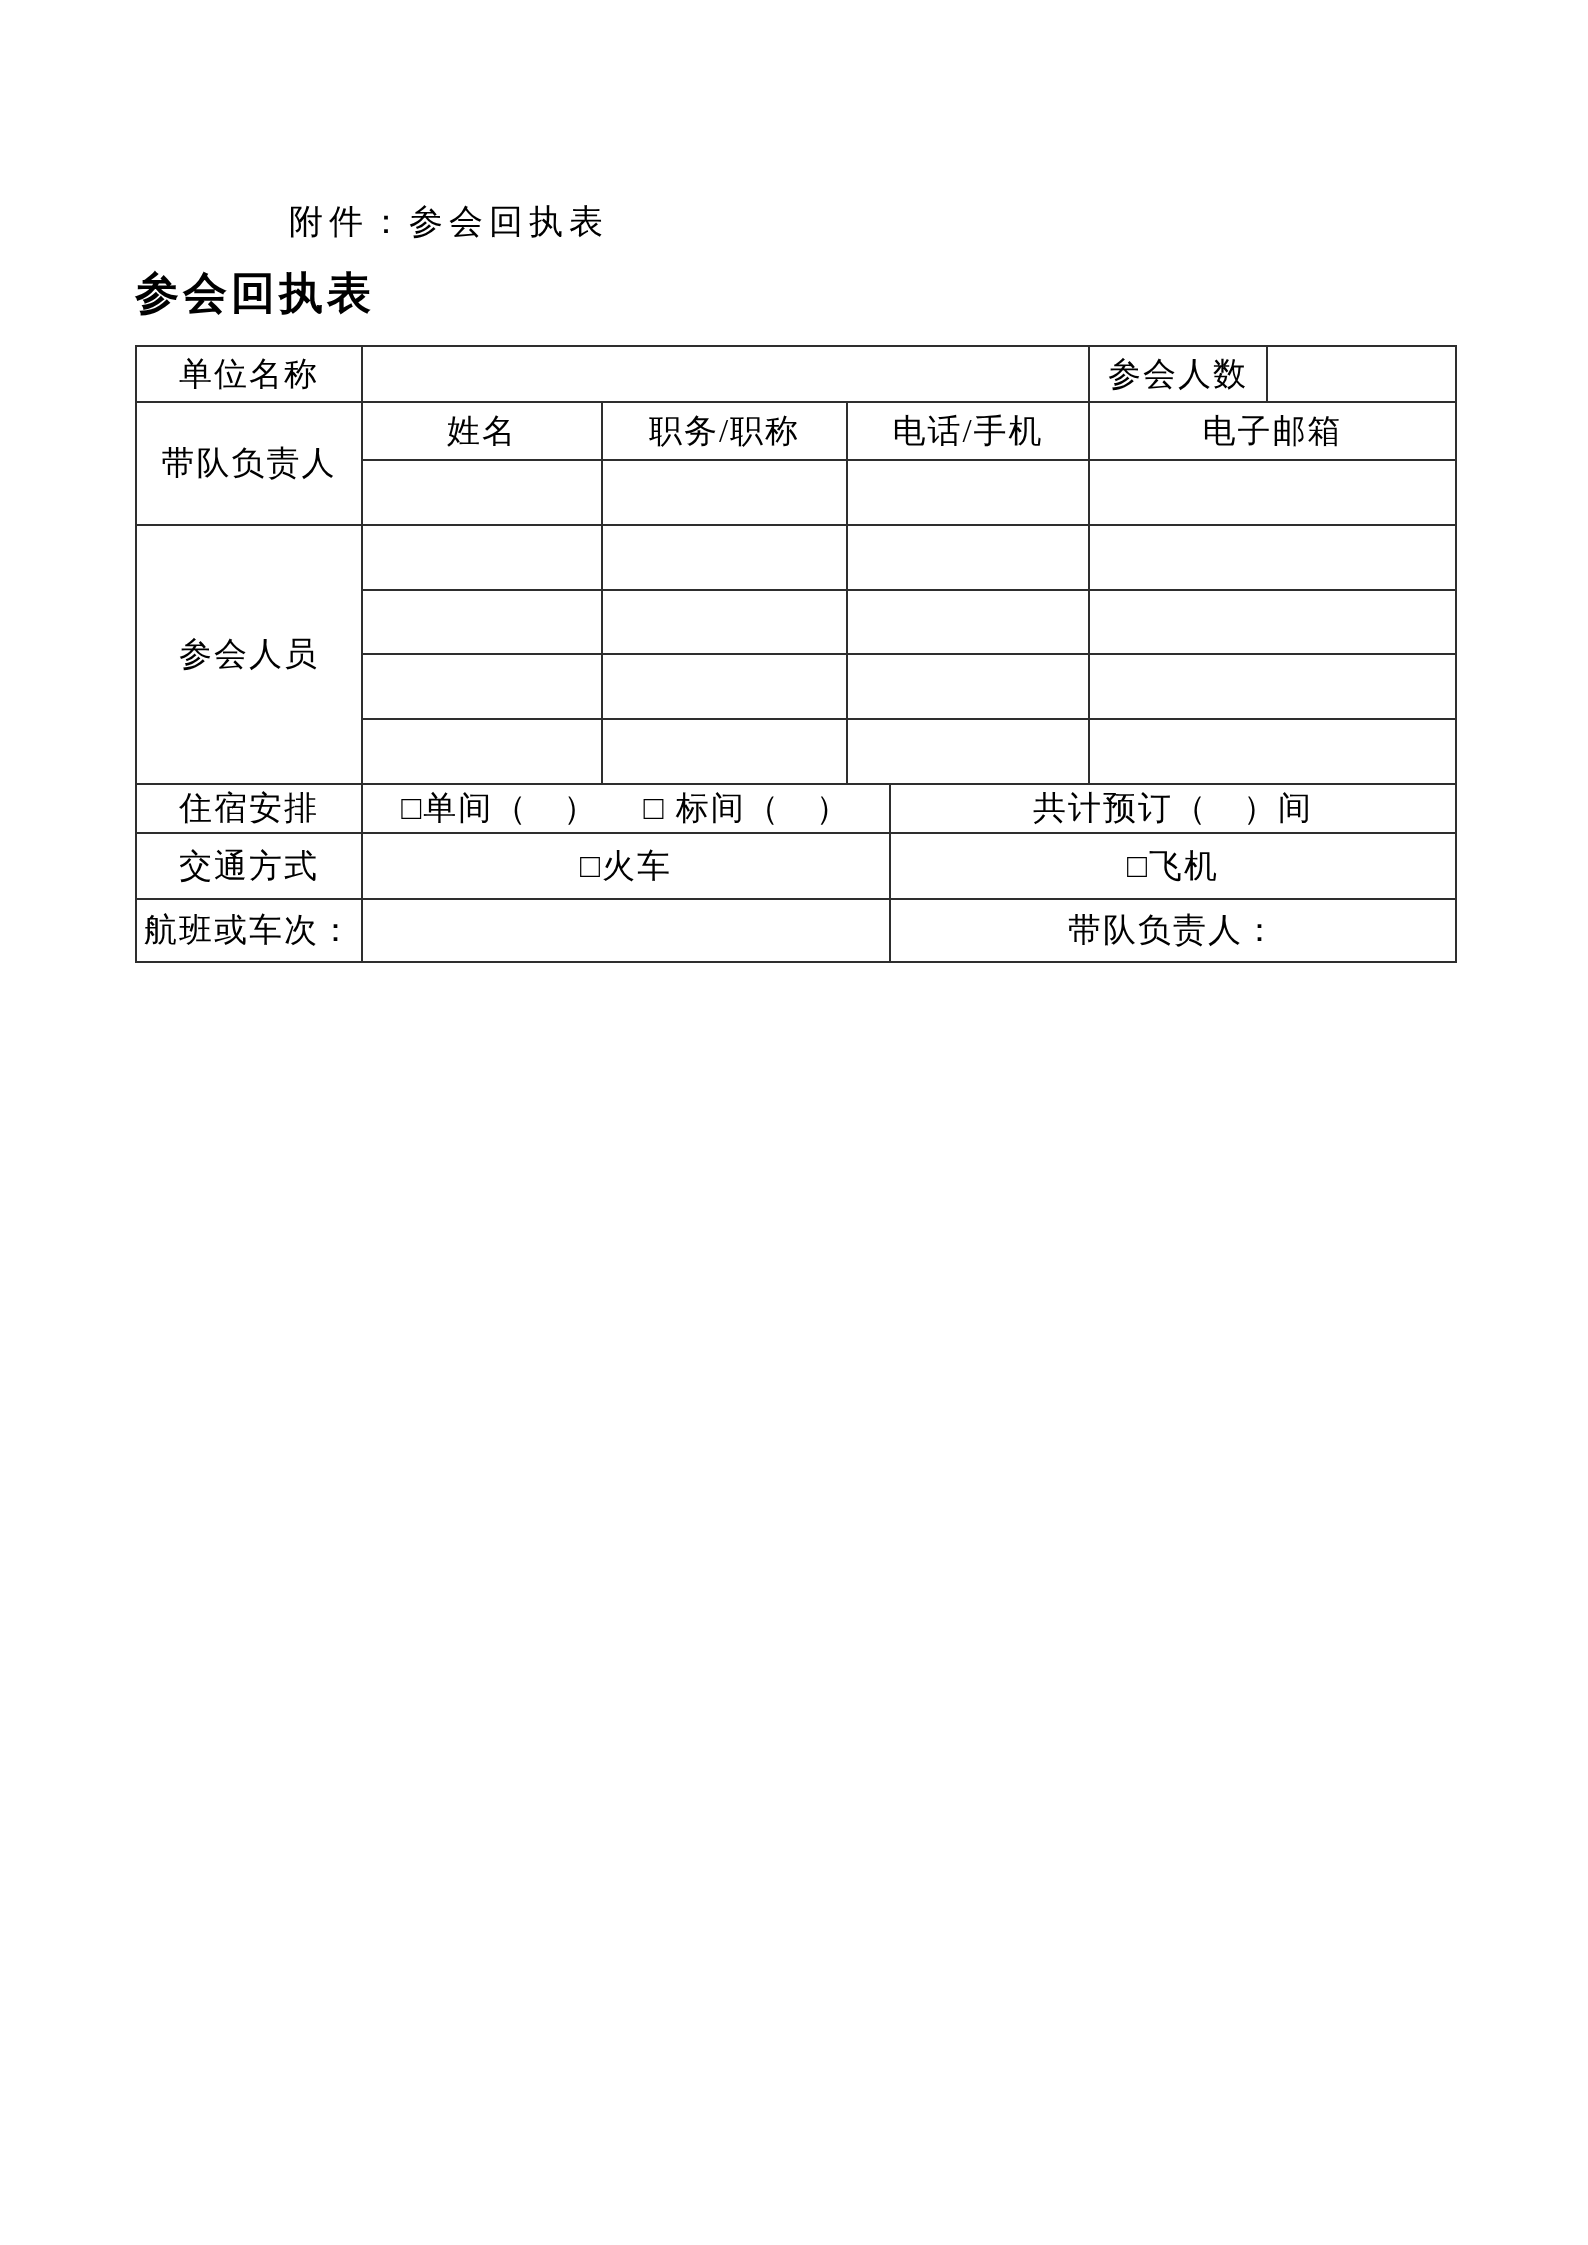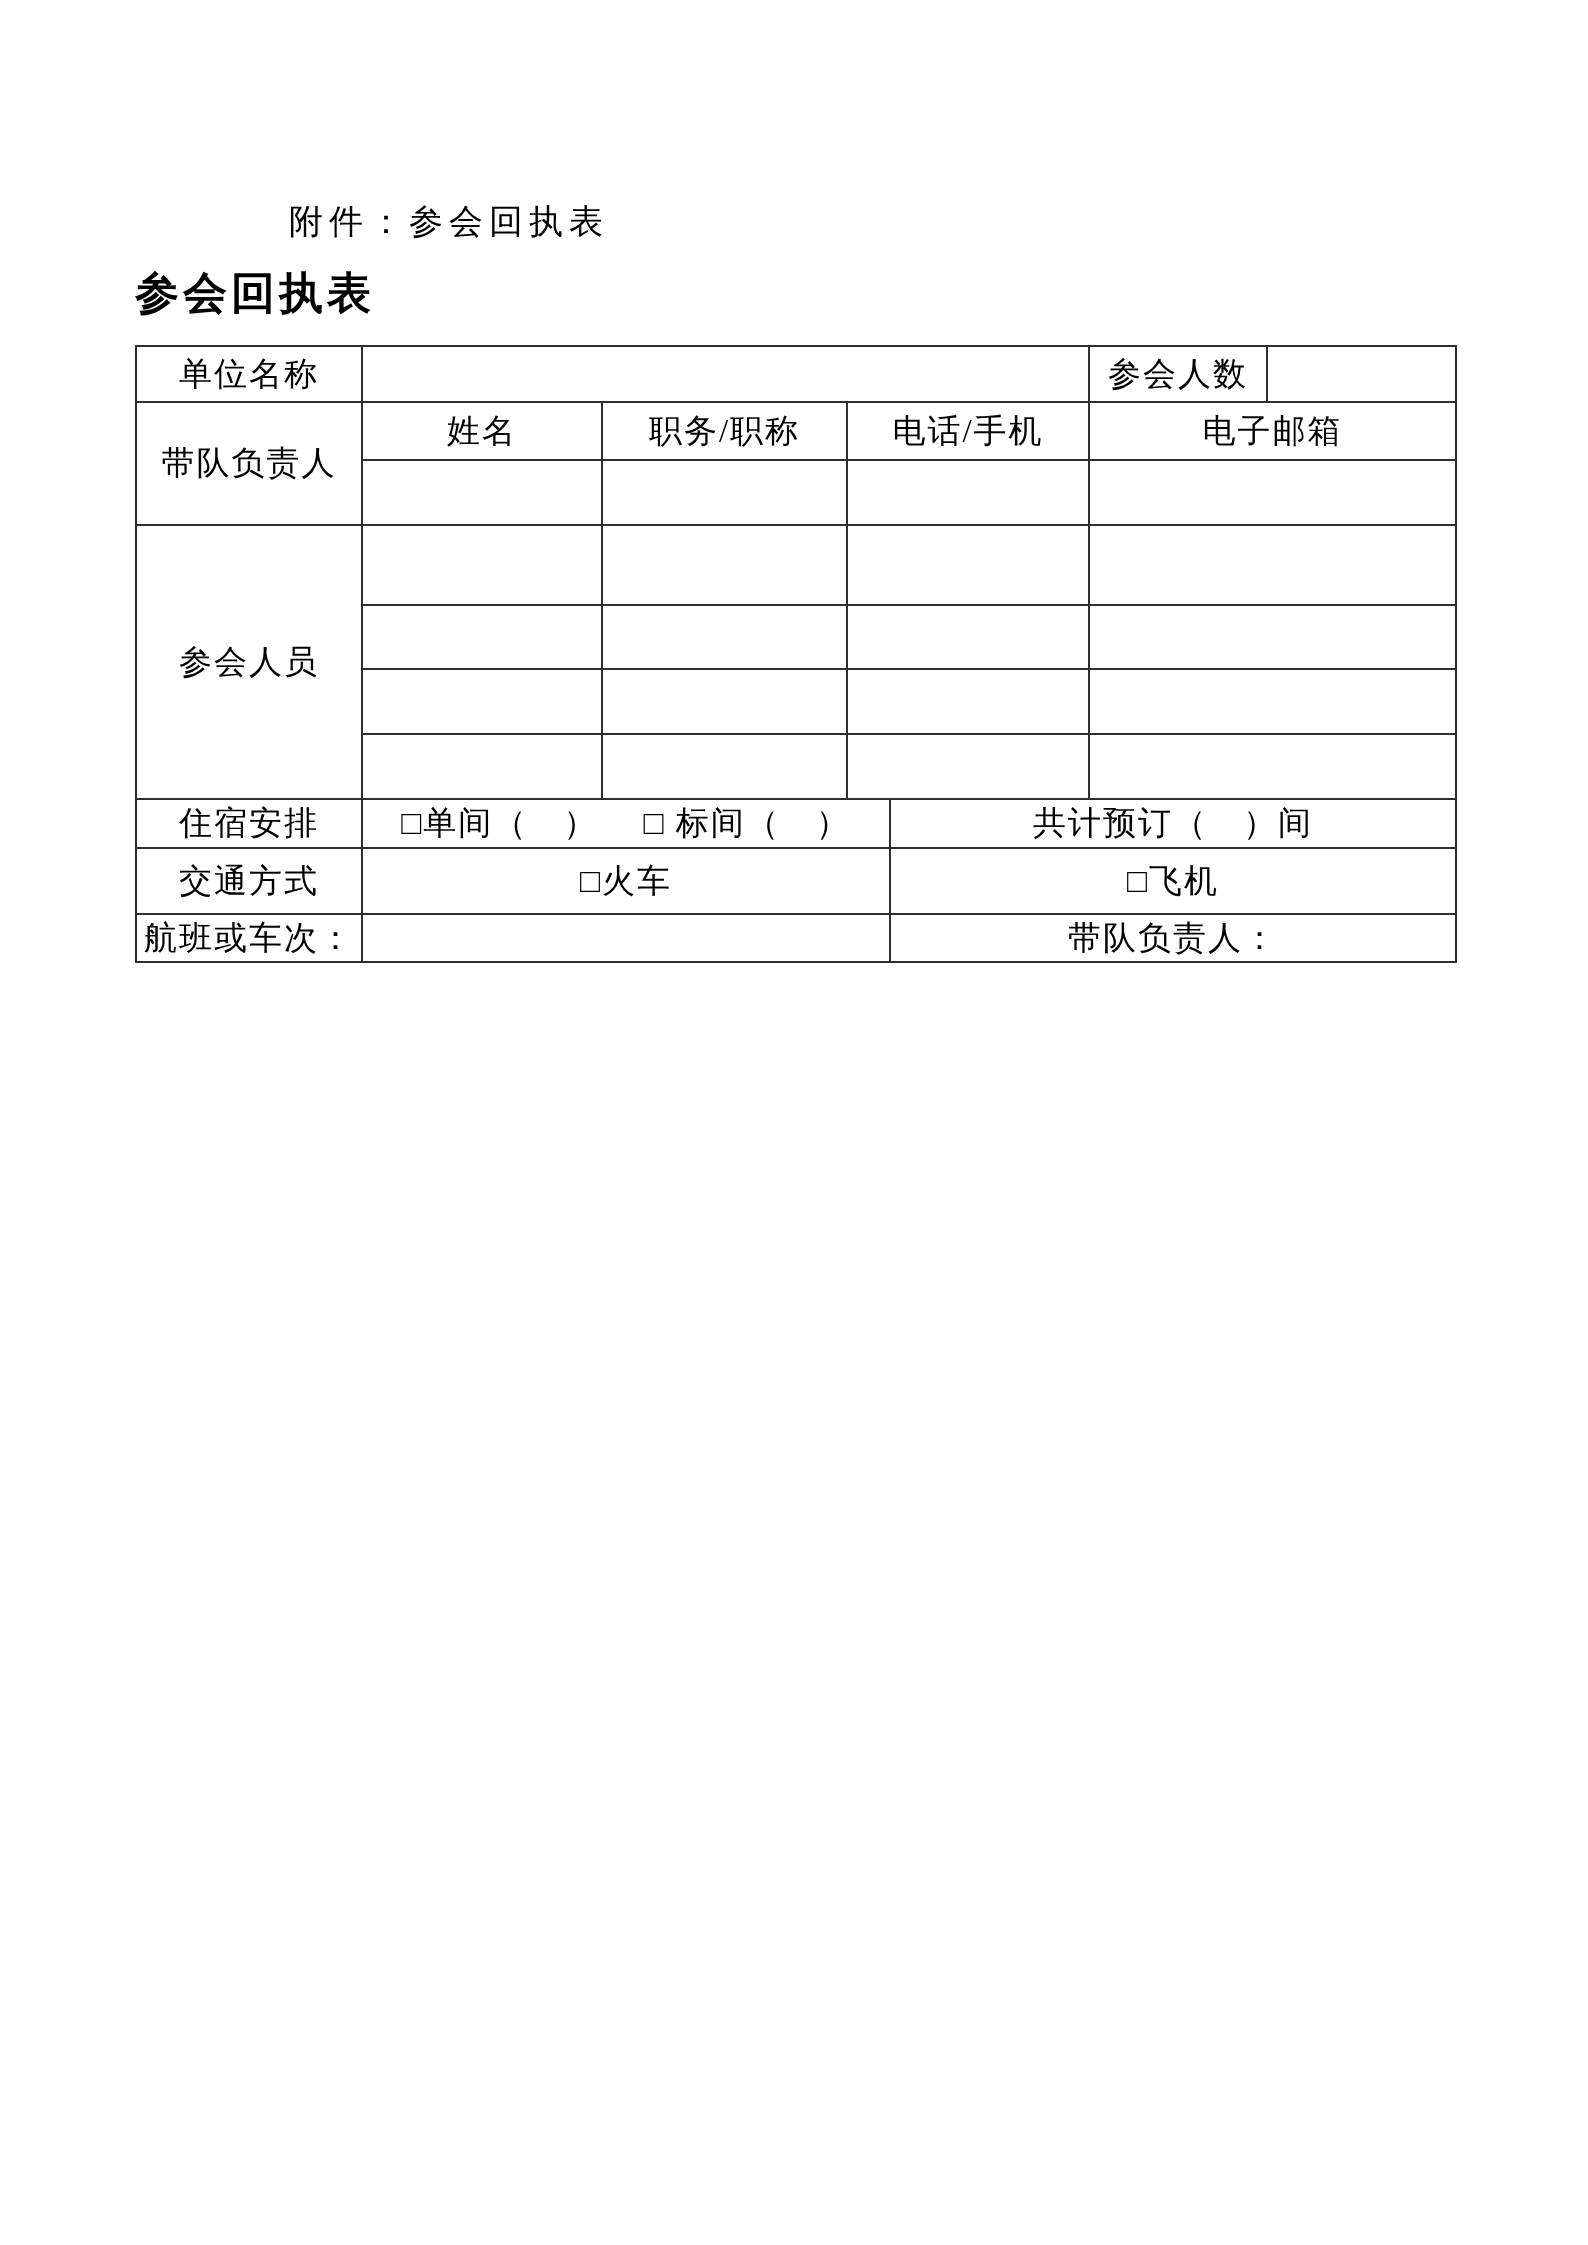--- a/index.html
+++ b/index.html
@@ -53,27 +53,27 @@
     padding-left: 8px;
     letter-spacing: 1px;
   }
   td.left-pad-lg {
     text-align: left;
     padding-left: 14px;
   }
   .r1  { height: 56px; }
   .r2  { height: 58px; }
   .r3  { height: 65px; }
-  .r4  { height: 80px; }
+  .r4  { height: 65px; }
   .r5  { height: 64px; }
   .r6  { height: 65px; }
   .r7  { height: 65px; }
   .r8  { height: 49px; }
   .r9  { height: 66px; border-radius: 26px; }
-  .r10 { height: 48px; }
+  .r10 { height: 63px; }
 </style>
 </head>
 <body>
 
 <div class="attachment-line">附件：参会回执表</div>
 
 <div class="page-title">参会回执表</div>
 
 <table class="reply-form">
   <colgroup>

